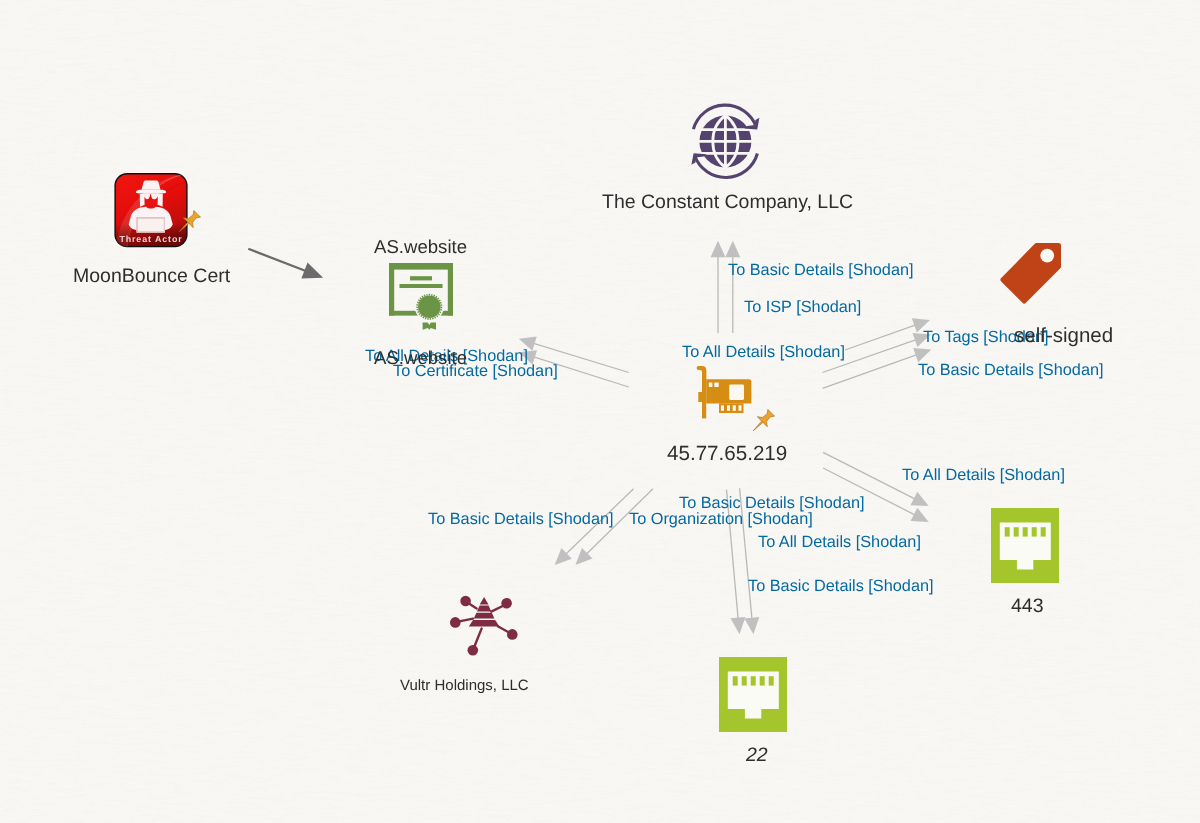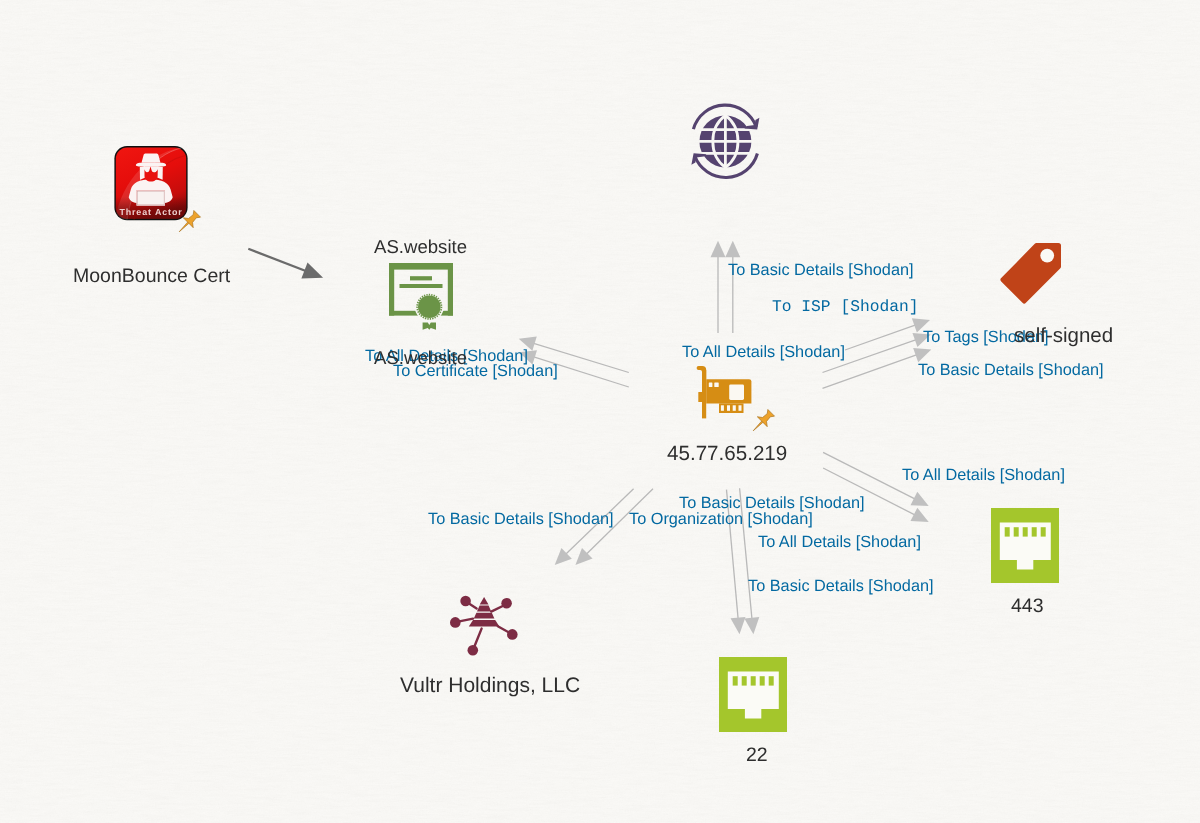--- a/index.html
+++ b/index.html
@@ -71,34 +71,34 @@
         <line x1="726.5" y1="489.6" x2="738.5508543336514" y2="623.642579741999" stroke="#b9b9b9" stroke-width="1.3"></line>
         <path d="M 739.5 634.2 L 730.5437292456231 618.3382468127168 L 745.4834748937378 616.9951161527895 Z" fill="#c0c0c0" stroke="none"></path>
         <line x1="739.6" y1="488.2" x2="752.4025280578585" y2="623.6470359744459" stroke="#b9b9b9" stroke-width="1.3"></line>
         <path d="M 753.4 634.2 L 744.3712014687543 618.379418560553 L 759.3046411275574 616.9679016612963 Z" fill="#c0c0c0" stroke="none"></path>
         <line x1="248.3" y1="248.8" x2="310.9736242527273" y2="273.0148093703719" stroke="#6b6b6b" stroke-width="2.3"></line>
         <path d="M 323.1 277.7 L 301.3806434386697 278.42079855840433 L 307.5074311851065 262.5632302735092 Z" fill="#6b6b6b" stroke="none"></path>
       </g>
   </svg>
 
   <div class="elabel" style="left:728px;top:262px;">To Basic Details [Shodan]</div>
-  <div class="elabel" style="left:772px;top:299px;font-family:Liberation Mono, monospace;">To ISP [Shodan]</div>
+  <div class="elabel" style="left:744px;top:299px;">To ISP [Shodan]</div>
   <div class="elabel" style="left:682px;top:344px;">To All Details [Shodan]</div>
   <div class="elabel" style="left:365px;top:348px;">To All Details [Shodan]</div>
   <div class="elabel" style="left:365px;top:363px;margin-left:28px;">To Certificate [Shodan]</div>
   <div class="elabel" style="left:923px;top:329px;text-align:right;">To Tags [Shodan]</div>
   <div class="elabel" style="left:918px;top:362px;">To Basic Details [Shodan]</div>
   <div class="elabel" style="left:902px;top:467px;">To All Details [Shodan]</div>
   <div class="elabel" style="left:428px;top:511px;">To Basic Details [Shodan]</div>
   <div class="elabel" style="left:679px;top:495px;">To Basic Details [Shodan]</div>
   <div class="elabel" style="left:629px;top:511px;">To Organization [Shodan]</div>
   <div class="elabel" style="left:758px;top:534px;">To All Details [Shodan]</div>
   <div class="elabel" style="left:748px;top:578px;">To Basic Details [Shodan]</div>
 
-  <div class="node" style="left:113px;top:145px;width:76px;height:76px;">
+  <div class="node" style="left:113px;top:172px;width:76px;height:76px;">
     <svg width="76" height="76" viewBox="0 0 76 76">
       <defs>
         <linearGradient id="taG" x1="0.15" y1="0" x2="0.55" y2="1">
           <stop offset="0" stop-color="#ef1510"></stop>
           <stop offset="0.45" stop-color="#e50d0b"></stop>
           <stop offset="0.80" stop-color="#c60d0c"></stop>
           <stop offset="1" stop-color="#8c0b0b"></stop>
         </linearGradient>
         <linearGradient id="taBadge" x1="0" y1="0" x2="0" y2="1">
           <stop offset="0" stop-color="#4c0605" stop-opacity="0"></stop>
@@ -202,20 +202,21 @@
       </defs>
       <rect x="0" y="0" width="80" height="82" fill="#55436f" mask="url(#globeMask)"></rect>
       <g stroke="#55436f" fill="none" stroke-width="3.1" stroke-linecap="butt">
         <path d="M7.4 29.1 A 33.0 33.0 0 0 1 70.2 27.0"></path>
         <path d="M71.4 53.5 A 33.0 33.0 0 0 1 8.6 55.6"></path>
       </g>
       <path d="M71.2 29.4 L73.4 17.8 L69.4 20.0 L68.8 25.0 L61.0 26.0 L58.4 28.4 Z" fill="#55436f"></path>
       <path d="M7.6 53.2 L5.4 64.8 L9.4 62.6 L10.0 57.6 L17.8 56.6 L20.4 54.2 Z" fill="#55436f"></path>
     </svg>
   </div>
+  <div class="nlabel" style="left:602px;top:193px;">The Constant Company, LLC</div>
 
   <div class="node" style="left:995px;top:238px;width:72px;height:72px;">
     <svg width="72" height="72" viewBox="0 0 72 72">
       <path fill="#c04318" d="M41.6 4.9 L63.4 4.9 A2.6 2.6 0 0 1 66.0 7.5 L66.0 28.5
             A3.0 3.0 0 0 1 65.1 30.6 L30.9 64.8 A2.4 2.4 0 0 1 27.5 64.8 L6.2 43.5
             A2.4 2.4 0 0 1 6.2 40.1 L39.5 6.0 A3.0 3.0 0 0 1 41.6 4.9 Z"></path>
       <circle cx="52.2" cy="17.6" r="6.9" fill="#faf9f6"></circle>
     </svg>
   </div>
   <div class="nlabel" style="left:982px;top:326px;font-size:20.5px;margin-left:32px;">self-signed</div>
@@ -273,21 +274,21 @@
       <path fill="#fbfbf6" d="M8.8 14.5 h51.0 v37.5 h-17.5 v9.5 h-16.4 v-9.5 h-17.1 z"></path>
       <g fill="#a4c62c">
         <rect x="13.7" y="19.2" width="5.0" height="9.4"></rect>
         <rect x="22.7" y="19.2" width="5.0" height="9.4"></rect>
         <rect x="31.7" y="19.2" width="5.0" height="9.4"></rect>
         <rect x="40.7" y="19.2" width="5.0" height="9.4"></rect>
         <rect x="49.7" y="19.2" width="5.0" height="9.4"></rect>
       </g>
     </svg>
   </div>
-  <div class="nlabel" style="left:746px;top:746px;">22</div>
+  <div class="nlabel" style="left:746px;top:746px;font-style:italic;">22</div>
 
   <div class="node" style="left:440px;top:580px;width:84px;height:80px;">
     <svg width="84" height="80" viewBox="0 0 84 80">
       <g stroke="#7d2c44" stroke-width="2.4" fill="none" stroke-linecap="round">
         <path d="M27.4 22.6 L36.6 28.6"></path>
         <path d="M64.8 25.0 L51.2 31.6"></path>
         <path d="M18.0 41.6 L33.0 38.6"></path>
         <path d="M70.0 53.0 L57.8 46.2"></path>
         <path d="M33.8 68.0 L41.6 48.6"></path>
       </g>
@@ -297,15 +298,15 @@
         <path d="M36.4 32.8 L51.8 32.8 L54.4 38.6 L33.8 38.6 Z"></path>
         <path d="M33.0 40.0 L55.2 40.0 L59.4 46.4 L28.8 46.4 Z"></path>
         <circle cx="25.6" cy="21.0" r="5.3"></circle>
         <circle cx="66.6" cy="23.2" r="5.3"></circle>
         <circle cx="15.3" cy="42.4" r="5.3"></circle>
         <circle cx="72.3" cy="54.4" r="5.3"></circle>
         <circle cx="32.8" cy="70.2" r="5.3"></circle>
       </g>
     </svg>
   </div>
-  <div class="nlabel" style="left:400px;top:676px;font-size:21px;">Vultr Holdings, LLC</div>
+  <div class="nlabel" style="left:400px;top:676px;font-size:15px;">Vultr Holdings, LLC</div>
 
 </div>
 
 </body></html>

